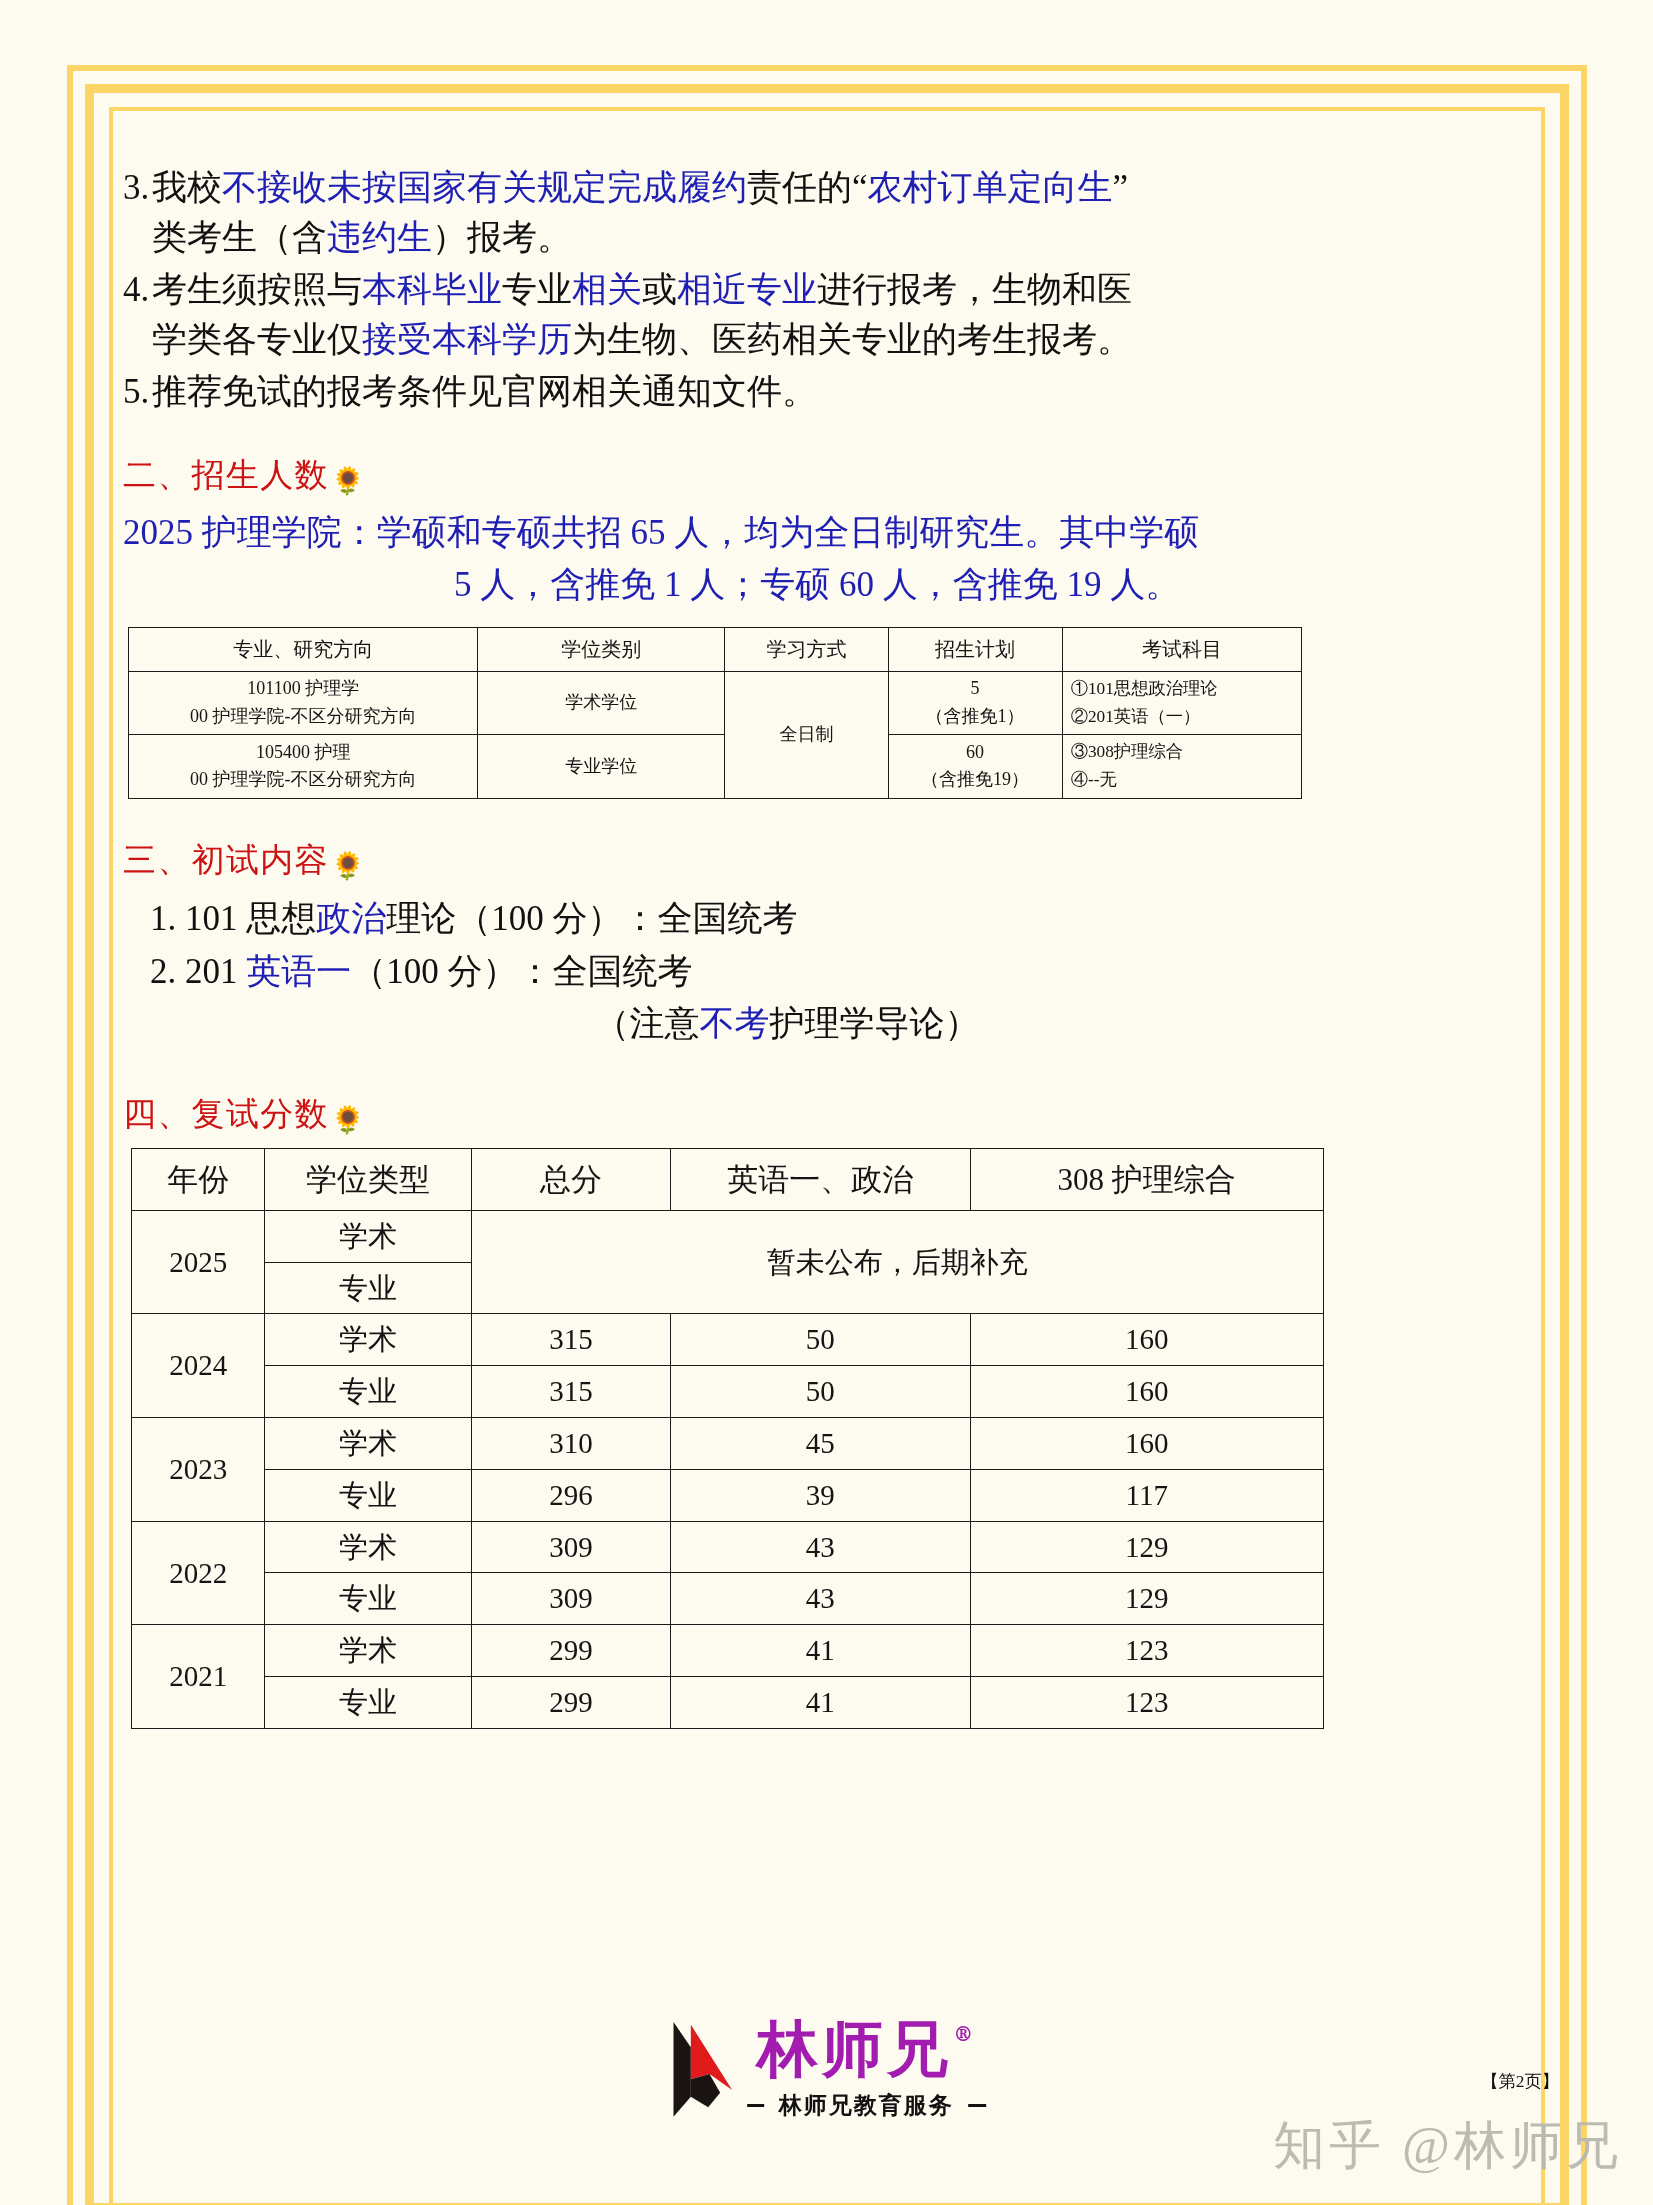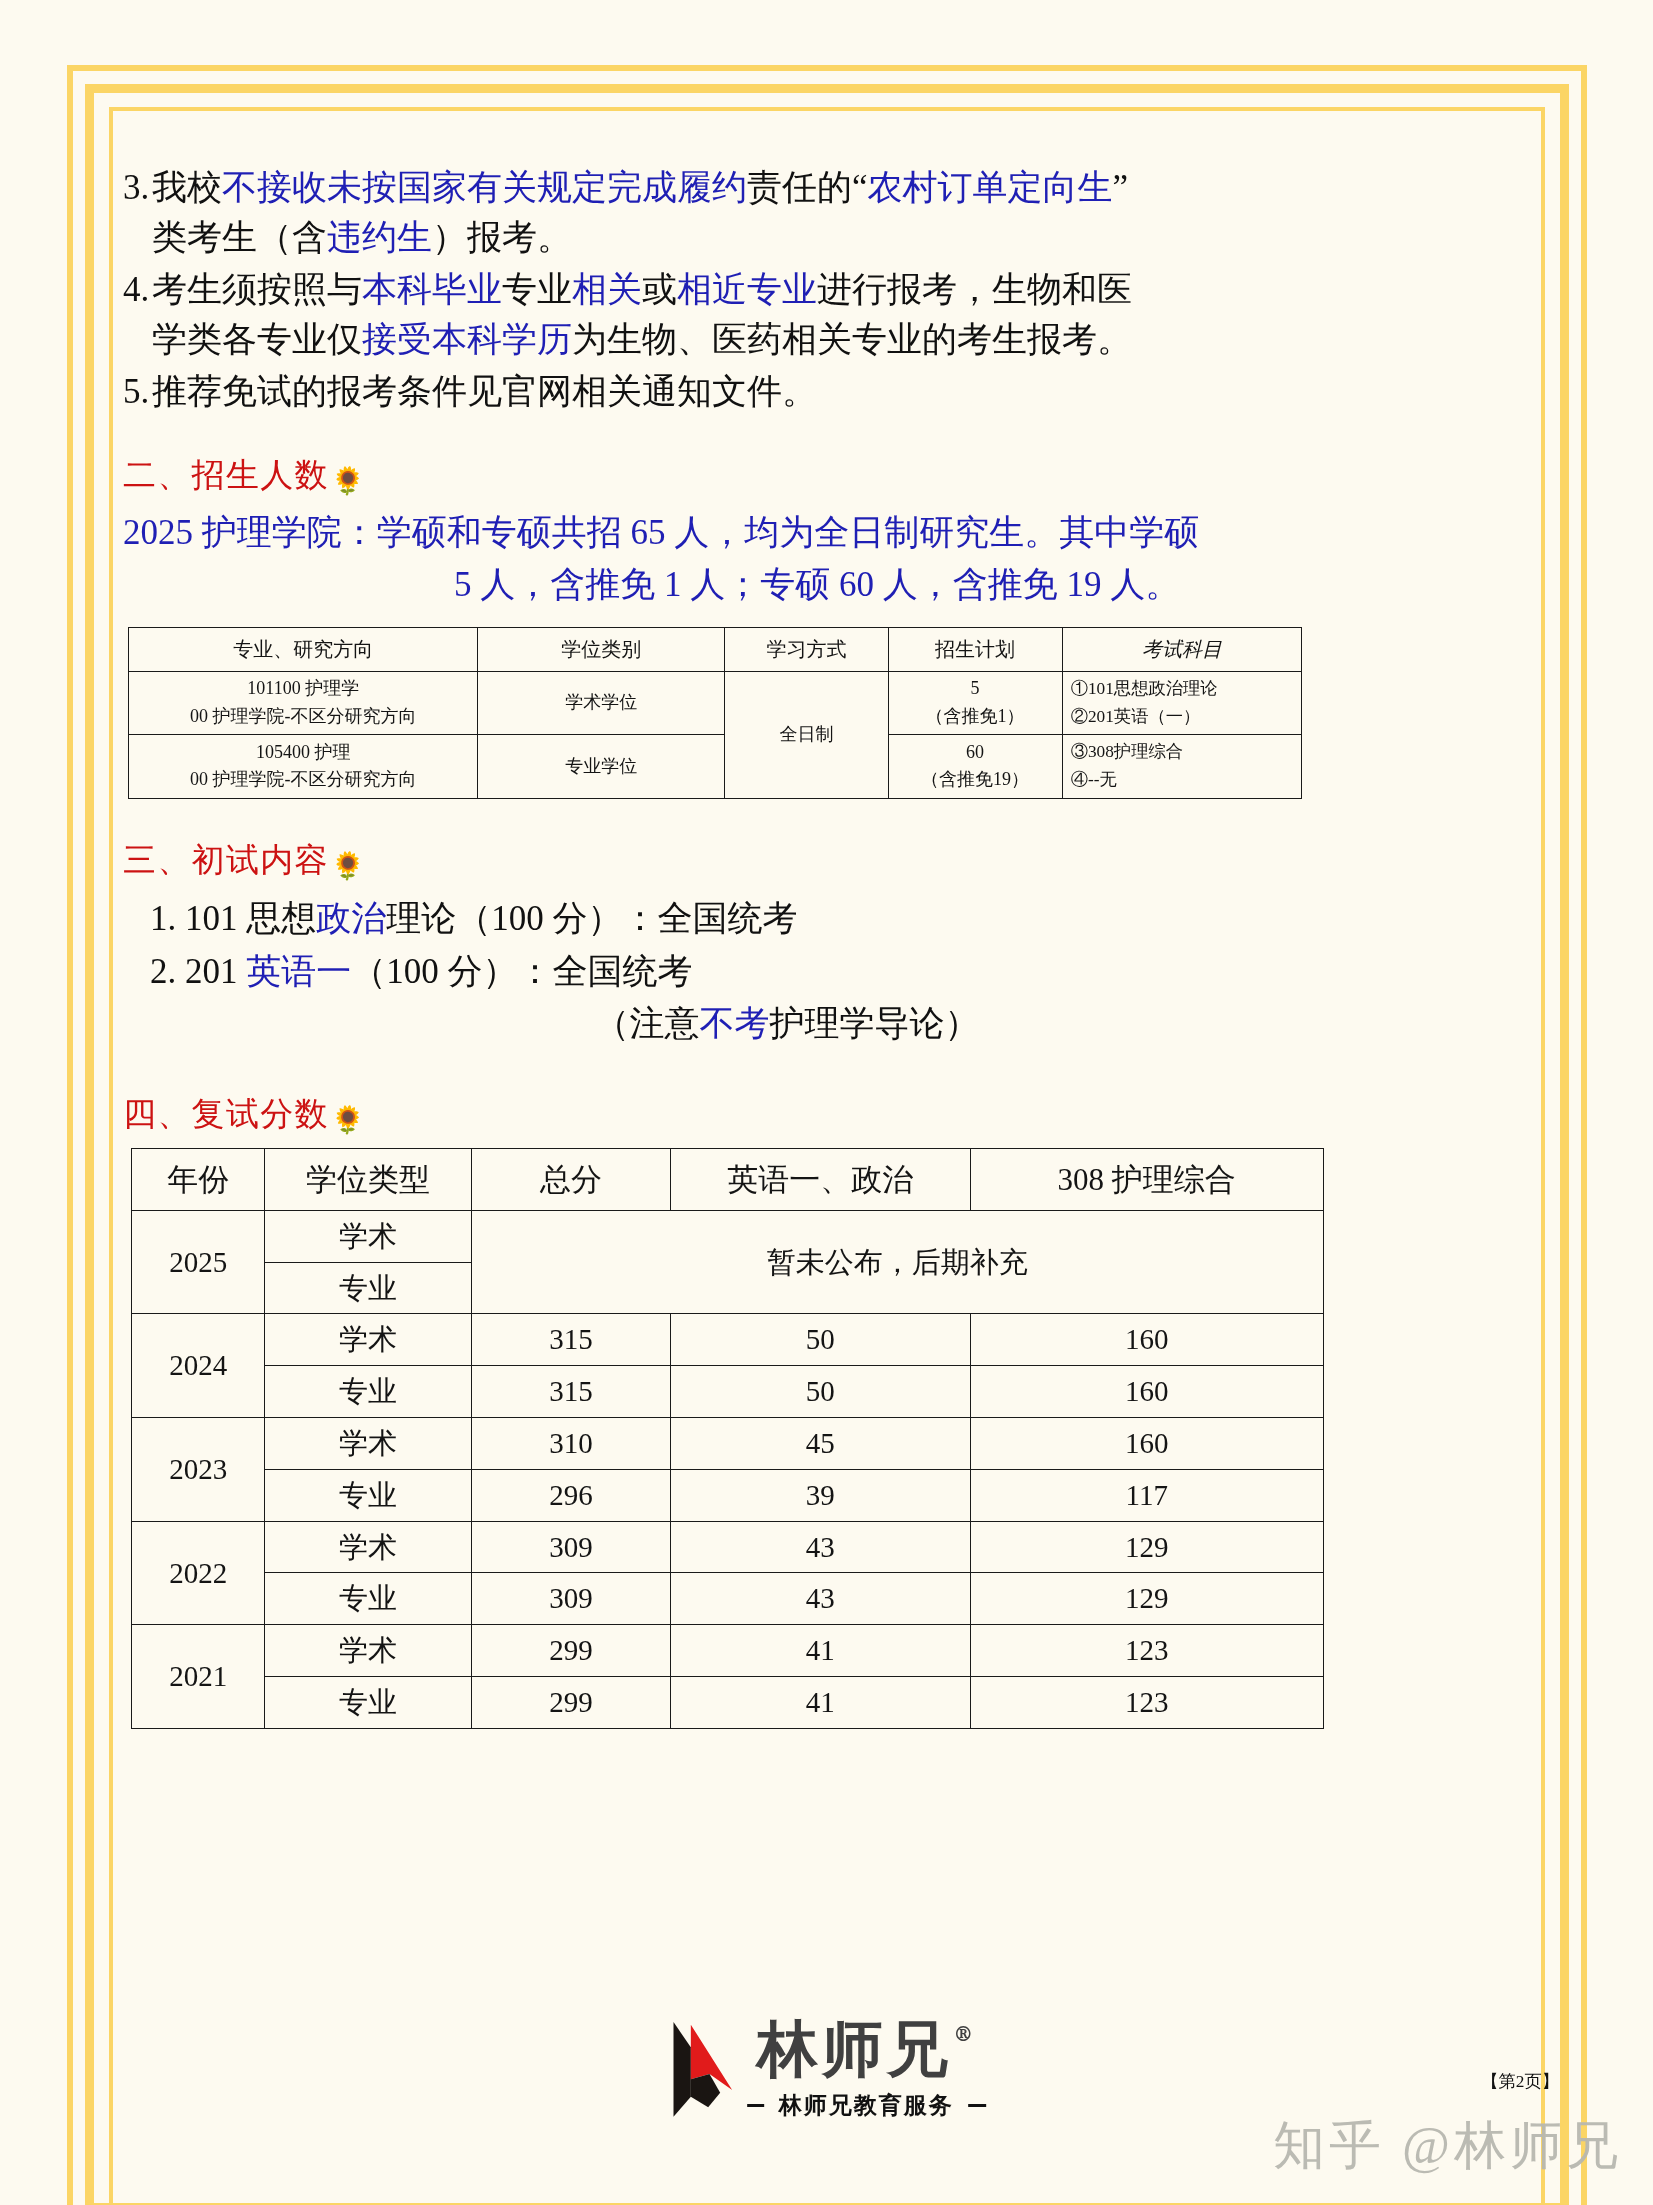--- a/index.html
+++ b/index.html
@@ -106,21 +106,21 @@
     display:flex;
     align-items:flex-start;
     gap:6.7px;
   }
   .logo-mark { width:72px; height:100px; position:relative; flex:none; }
   .logo-text-col { display:flex; flex-direction:column; align-items:center; }
   .logo-name {
     font-size:61px;
     font-family:"DejaVu Serif", serif;
     font-weight:bold;
-    color:#404040;
+    color:#a21caf;
     letter-spacing:4px;
     line-height:1;
     position:relative;
   }
   .reg-mark { font-size:20px; position:relative; top:-29px; left:1.3px; }
   .logo-rule {
     display:flex; align-items:center; gap:14.7px;
     margin-top:10.7px;
     font-size:23px; font-weight:bold; color:#111;
     font-family:"DejaVu Sans", sans-serif;
@@ -184,21 +184,21 @@
     </div>
 
     <div style="margin-top:14.7px;">
       <table class="t1">
         <thead>
           <tr>
             <td style="width:313px;">专业、研究方向</td>
             <td style="width:220px;">学位类别</td>
             <td style="width:143px;margin-top:48px;">学习方式</td>
             <td style="width:153px;">招生计划</td>
-            <td style="width:213px;font-style:italic;">考试科目</td>
+            <td style="width:213px;">考试科目</td>
           </tr>
         </thead>
         <tbody>
           <tr>
             <td>
               <div>101100 护理学</div>
               <div>00 护理学院-不区分研究方向</div>
             </td>
             <td>学术学位</td>
             <td rowspan="2">全日制</td>

